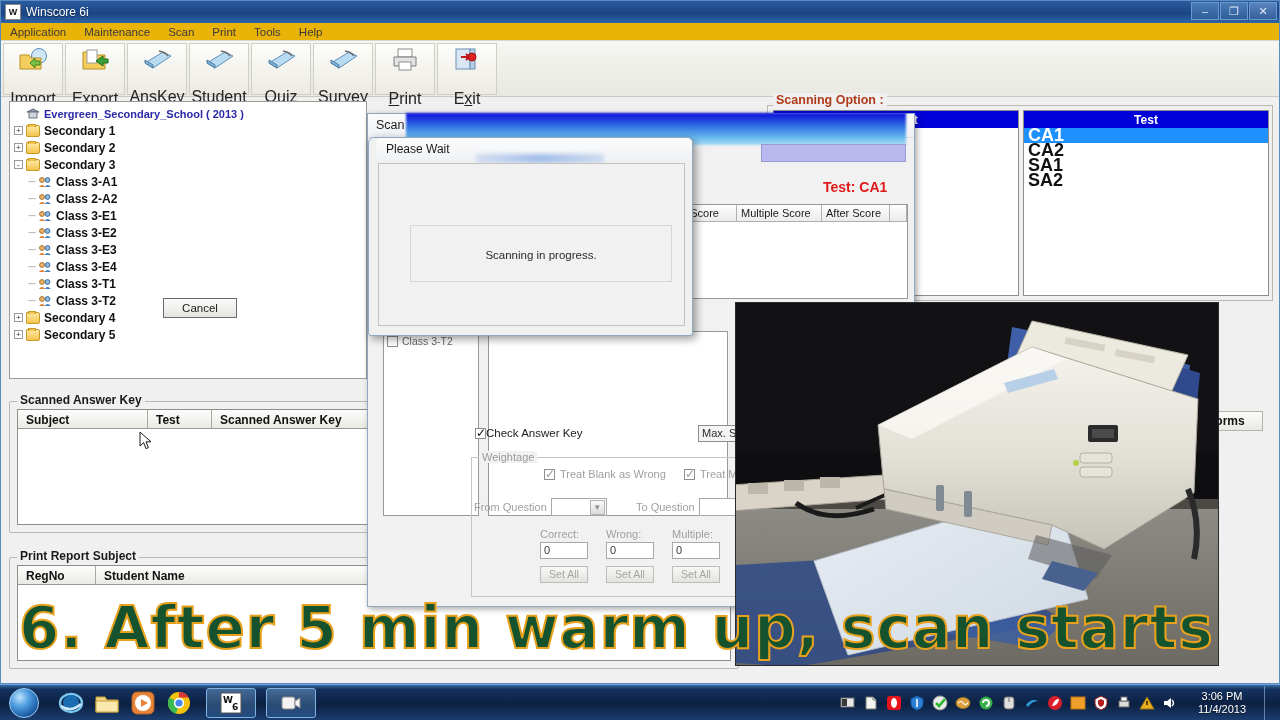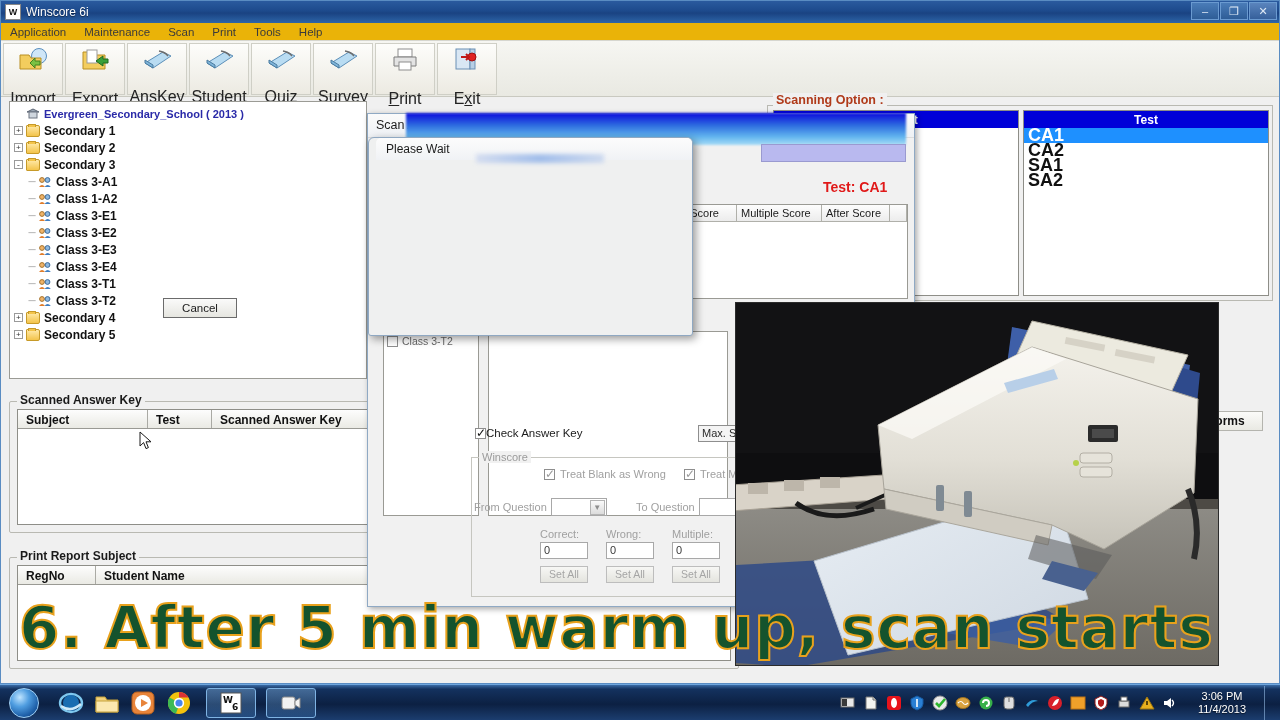--- a/index.html
+++ b/index.html
@@ -456,21 +456,21 @@
       </div>
       <div class="tree-row">
         <span class="spacer"></span>
         <span class="dash">─</span>
         <span class="ficon people"><svg width="14" height="12" viewBox="0 0 14 12">
               <circle cx="4" cy="4" r="2.4" fill="#f0b46a" stroke="#a3712a"></circle>
               <circle cx="9.5" cy="4" r="2.4" fill="#8fb9e0" stroke="#3c6b9c"></circle>
               <path d="M1 11 q3-4 6 0 z" fill="#e07c2a"></path>
               <path d="M6.5 11 q3.2-4 6.3 0 z" fill="#3f7ec0"></path>
             </svg></span>
-        <span class="nm">Class 1-A2</span>
+        <span class="nm">Class 2-A2</span>
       </div>
       <div class="tree-row">
         <span class="spacer"></span>
         <span class="dash">─</span>
         <span class="ficon people"><svg width="14" height="12" viewBox="0 0 14 12">
               <circle cx="4" cy="4" r="2.4" fill="#f0b46a" stroke="#a3712a"></circle>
               <circle cx="9.5" cy="4" r="2.4" fill="#8fb9e0" stroke="#3c6b9c"></circle>
               <path d="M1 11 q3-4 6 0 z" fill="#e07c2a"></path>
               <path d="M6.5 11 q3.2-4 6.3 0 z" fill="#3f7ec0"></path>
             </svg></span>
@@ -608,21 +608,21 @@
       </div>
     </div>
     <div id="sw-rightbox"></div>
 
     <div id="chk-answerkey">
       <span class="ck on"></span>
       <span>Check Answer Key</span>
     </div>
     <div id="maxscore-box">Max. Sc</div>
 
-    <div id="weightage-title">Winscore</div>
+    <div id="weightage-title">Weightage</div>
     <div id="weightage">
       <div style="position:absolute; left:72px; top:10px; display:flex; align-items:center; gap:5px;">
         <span class="ck on dim"></span>
         <span class="lblsm dim">Treat Blank as Wrong</span>
       </div>
       <div style="position:absolute; left:212px; top:10px; display:flex; align-items:center; gap:5px;">
         <span class="ck on dim"></span>
         <span class="lblsm dim">Treat Mu</span>
       </div>
 
@@ -652,20 +652,25 @@
       <div style="position:absolute; left:200px; top:70px;">
         <div class="lblsm dim">Multiple:</div>
         <div class="numin" style="margin-top:2px;">0</div>
         <div class="setall" style="margin-top:7px;">Set All</div>
       </div>
     </div>
 
     <div id="pw-dialog">
       <div id="pw-title">Please Wait</div>
       <div id="pw-title-gloss"></div>
+      <div id="pw-inner">
+        <div id="pw-frame">
+          <div id="pw-msg">Scanning in progress.</div>
+        </div>
+      </div>
     </div>
     <div id="pw-cancel">Cancel</div>
 
     <div id="cursor">
       <svg width="14" height="20" viewBox="0 0 14 20">
         <path d="M1 1 L1 15 L4.6 11.6 L7 17.6 L9.4 16.6 L7 10.8 L12 10.8 Z" fill="#ffffff" stroke="#1a1a1a" stroke-width="1"></path>
       </svg>
     </div>
 
     <div id="photo">

